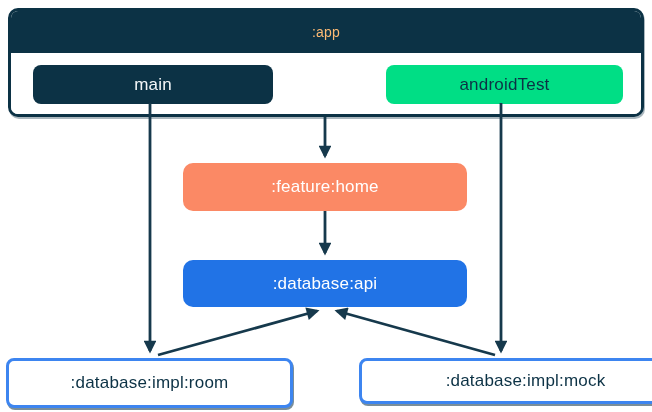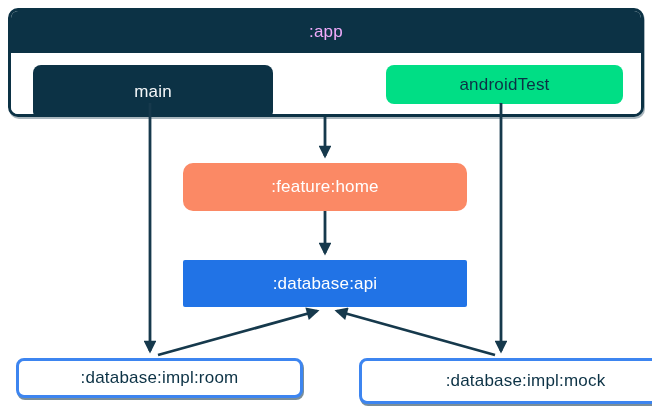--- a/index.html
+++ b/index.html
@@ -29,68 +29,68 @@
     left:8px;top:8px;width:636px;height:109px;
     border:3px solid var(--navy);
     border-radius:10px;
     background:var(--white);
     overflow:hidden;
     box-shadow:1px 2px 0 rgba(12,50,69,0.35);
   }
   .app-header{
     height:42px;
     background:var(--navy);
-    color:#f0abfc;
+    color:#fdba74;
     display:flex;align-items:center;justify-content:center;
-    font-size:17px;
+    font-size:14px;
     letter-spacing:0.2px;
   }
   .app-body{
     position:relative;
     height:64px;
     background:var(--white);
   }
   .node{
     position:absolute;
     display:flex;align-items:center;justify-content:center;
     font-size:17px;
     letter-spacing:0.2px;
     border-radius:8px;
   }
   .sourceset-main{
-    left:22px;top:12px;width:240px;height:54px;
+    left:22px;top:12px;width:240px;height:39px;
     background:var(--navy);
     color:#F4F7F9;
   }
   .sourceset-androidtest{
     left:375px;top:12px;width:237px;height:39px;
     background:var(--green);
     color:var(--navy);
     border-radius:8px;
   }
   .feature-home{
     left:183px;top:163px;width:284px;height:48px;
     background:var(--coral);
     color:#FFFFFF;
     border-radius:10px;
   }
   .database-api{
     left:183px;top:260px;width:284px;height:47px;
     background:var(--blue);
     color:#FFFFFF;
-    border-radius:2px;
+    border-radius:10px;
   }
   .impl-box{
     background:var(--white);
     border:3px solid var(--border-blue);
     color:var(--navy);
     box-shadow:1px 2px 0 rgba(12,50,69,0.55);
   }
   .impl-room{
-    left:16px;top:358px;width:287px;height:40px;
+    left:6px;top:358px;width:287px;height:50px;
   }
   .impl-mock{
     left:359px;top:358px;width:333px;height:46px;
   }
   
   svg.edges{
     position:absolute;
     left:0;top:0;width:652px;height:412px;
     pointer-events:none;
   }

